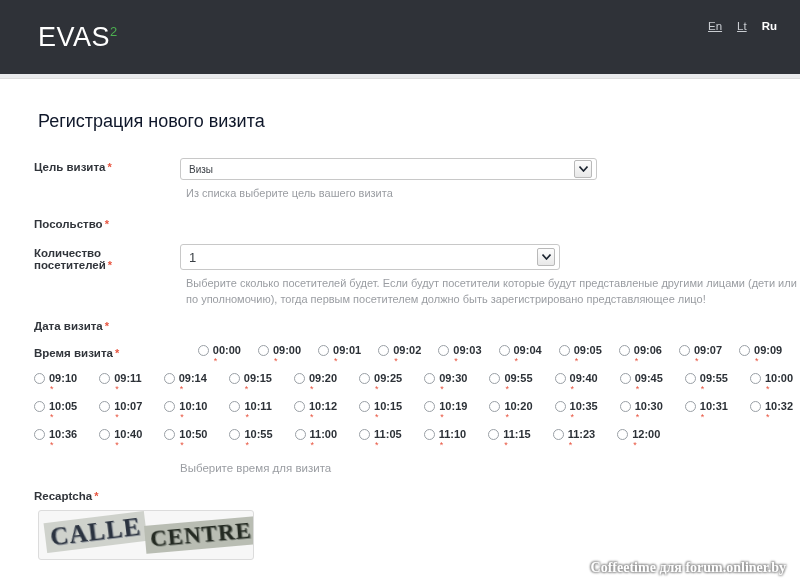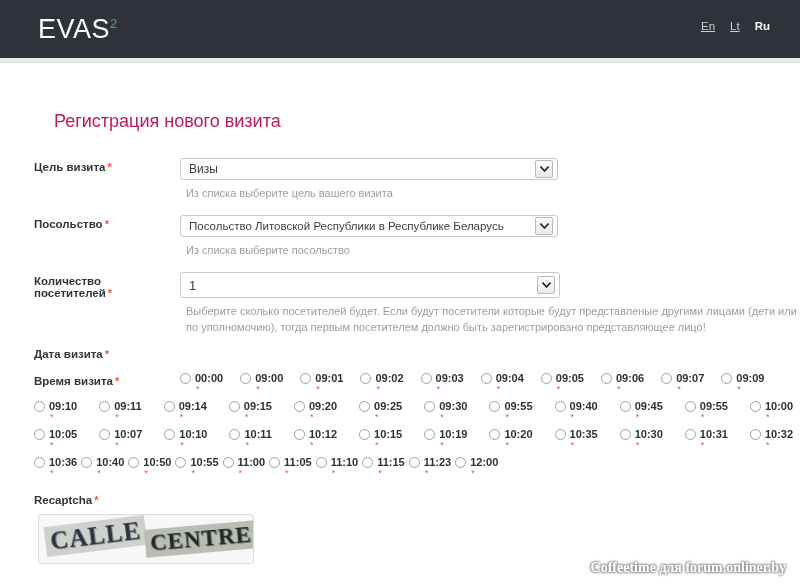--- a/index.html
+++ b/index.html
@@ -12,21 +12,21 @@
     background: #ffffff;
     font-family: "Liberation Sans", sans-serif;
     font-size: 12px;
     color: #333333;
     overflow: hidden;
     position: relative;
   }
 
   
   .site-header {
-    height: 58px;
+    height: 74px;
     background: #2f3238;
     position: relative;
     display: flex;
     align-items: center;
     box-sizing: border-box;
     padding: 0 38px;
   }
   .brand {
     font-size: 27px;
     color: #ffffff;
@@ -36,21 +36,21 @@
     display: inline-block;
   }
   .brand-sup {
     font-size: 13px;
     color: #4caf50;
     vertical-align: super;
     line-height: 1;
   }
   .lang-nav {
     position: absolute;
-    right: 30px;
+    right: 23px;
     top: 20px;
     display: flex;
     gap: 15px;
     align-items: flex-end;
   }
   .lang-link {
     font-size: 11.5px;
     color: #c9ccd1;
     text-decoration: underline;
     cursor: pointer;
@@ -66,23 +66,23 @@
     border-bottom: 1px solid #dddddd;
   }
 
   
   .content {
     padding: 0 0 0 0;
     position: relative;
   }
   .page-title {
     font-size: 18px;
-    color: #be185d;
+    color: #0f172a;
     font-weight: normal;
-    margin: 16px;
+    margin: 0;
     padding: 32px 0 0 38px;
   }
 
   .form {
     margin-top: 26px;
   }
   .form-row {
     display: flex;
     align-items: flex-start;
     padding-left: 34px;
@@ -118,23 +118,23 @@
     background: #ffffff;
     border: 1px solid #c8c8c8;
     border-radius: 3px;
     font-family: "Liberation Sans", sans-serif;
     color: #3a3f45;
     box-sizing: border-box;
     outline: none;
     padding: 0 30px 0 8px;
   }
   select.sel-purpose {
-    width: 378px;
+    width: 417px;
     height: 22px;
-    font-size: 12px;
+    font-size: 10px;
   }
   select.sel-embassy {
     width: 378px;
     height: 22px;
     font-size: 11.5px;
   }
   select.sel-visitors {
     width: 380px;
     height: 26px;
     font-size: 13px;
@@ -333,33 +333,20 @@
           </span>
         </div>
         <div class="help-text">Из списка выберите цель вашего визита</div>
       </div>
     </div>
 
     <div class="form-row" style="margin-top:14px;">
       <div class="form-label">
         <span>Посольство</span><span class="req">*</span>
       </div>
-      <div class="form-field">
-        <div class="select-wrap">
-          <select class="styled sel-embassy">
-            <option>Посольство Литовской Республики в Республике Беларусь</option>
-          </select>
-          <span class="sel-arrow">
-            <svg width="9" height="6" viewBox="0 0 9 6">
-                <path d="M0.5 0.5 L4.5 5 L8.5 0.5" fill="none" stroke="#1b2430" stroke-width="1.6"></path>
-              </svg>
-          </span>
-        </div>
-        <div class="help-text">Из списка выберите посольство</div>
-      </div>
     </div>
 
     <div class="form-row" style="margin-top:14px;">
       <div class="form-label">
         <span>Количество посетителей</span><span class="req">*</span>
       </div>
       <div class="form-field">
         <div class="select-wrap">
           <select class="styled sel-visitors">
             <option>1</option>
@@ -378,21 +365,21 @@
       <div class="form-label">
         <span>Дата визита</span><span class="req">*</span>
       </div>
     </div>
 
     <div class="form-row" style="margin-top:12px;">
       <div class="form-label">
         <span>Время визита</span><span class="req">*</span>
       </div>
       <div class="form-field time-block">
-        <div class="time-row r1" id="time-row-0" style="gap:17px;">
+        <div class="time-row r1" id="time-row-0" style="gap:17px;justify-content:center;">
             <div class="time-item">
               <div class="opt">
                 <span class="radio"></span>
                 <span class="time-label">00:00</span>
               </div>
               <span class="time-star">*</span>
             </div>
             <div class="time-item">
               <div class="opt">
                 <span class="radio"></span>
@@ -625,21 +612,21 @@
             <span class="time-star">*</span>
           </div>
           <div class="time-item">
             <div class="opt">
               <span class="radio"></span>
               <span class="time-label">10:32</span>
             </div>
             <span class="time-star">*</span>
           </div>
         </div>
-      <div class="time-row" id="time-row-3" style="gap:4px; margin-top:6px;">
+      <div class="time-row" id="time-row-3" style="gap:22px; margin-top:6px;">
           <div class="time-item">
             <div class="opt">
               <span class="radio"></span>
               <span class="time-label">10:36</span>
             </div>
             <span class="time-star">*</span>
           </div>
           <div class="time-item">
             <div class="opt">
               <span class="radio"></span>
@@ -698,20 +685,21 @@
           </div>
           <div class="time-item">
             <div class="opt">
               <span class="radio"></span>
               <span class="time-label">12:00</span>
             </div>
             <span class="time-star">*</span>
           </div>
         </div>
     </div>
+    <div class="time-help">Выберите время для визита</div>
 
     <div class="captcha-row">
       <div class="captcha-label">
         <span>Recaptcha</span><span class="req">*</span>
       </div>
       <div class="captcha-box">
         <span class="cap-word cap-word-1">CALLE</span>
         <span class="cap-word cap-word-2">CENTRE</span>
       </div>
     </div>

